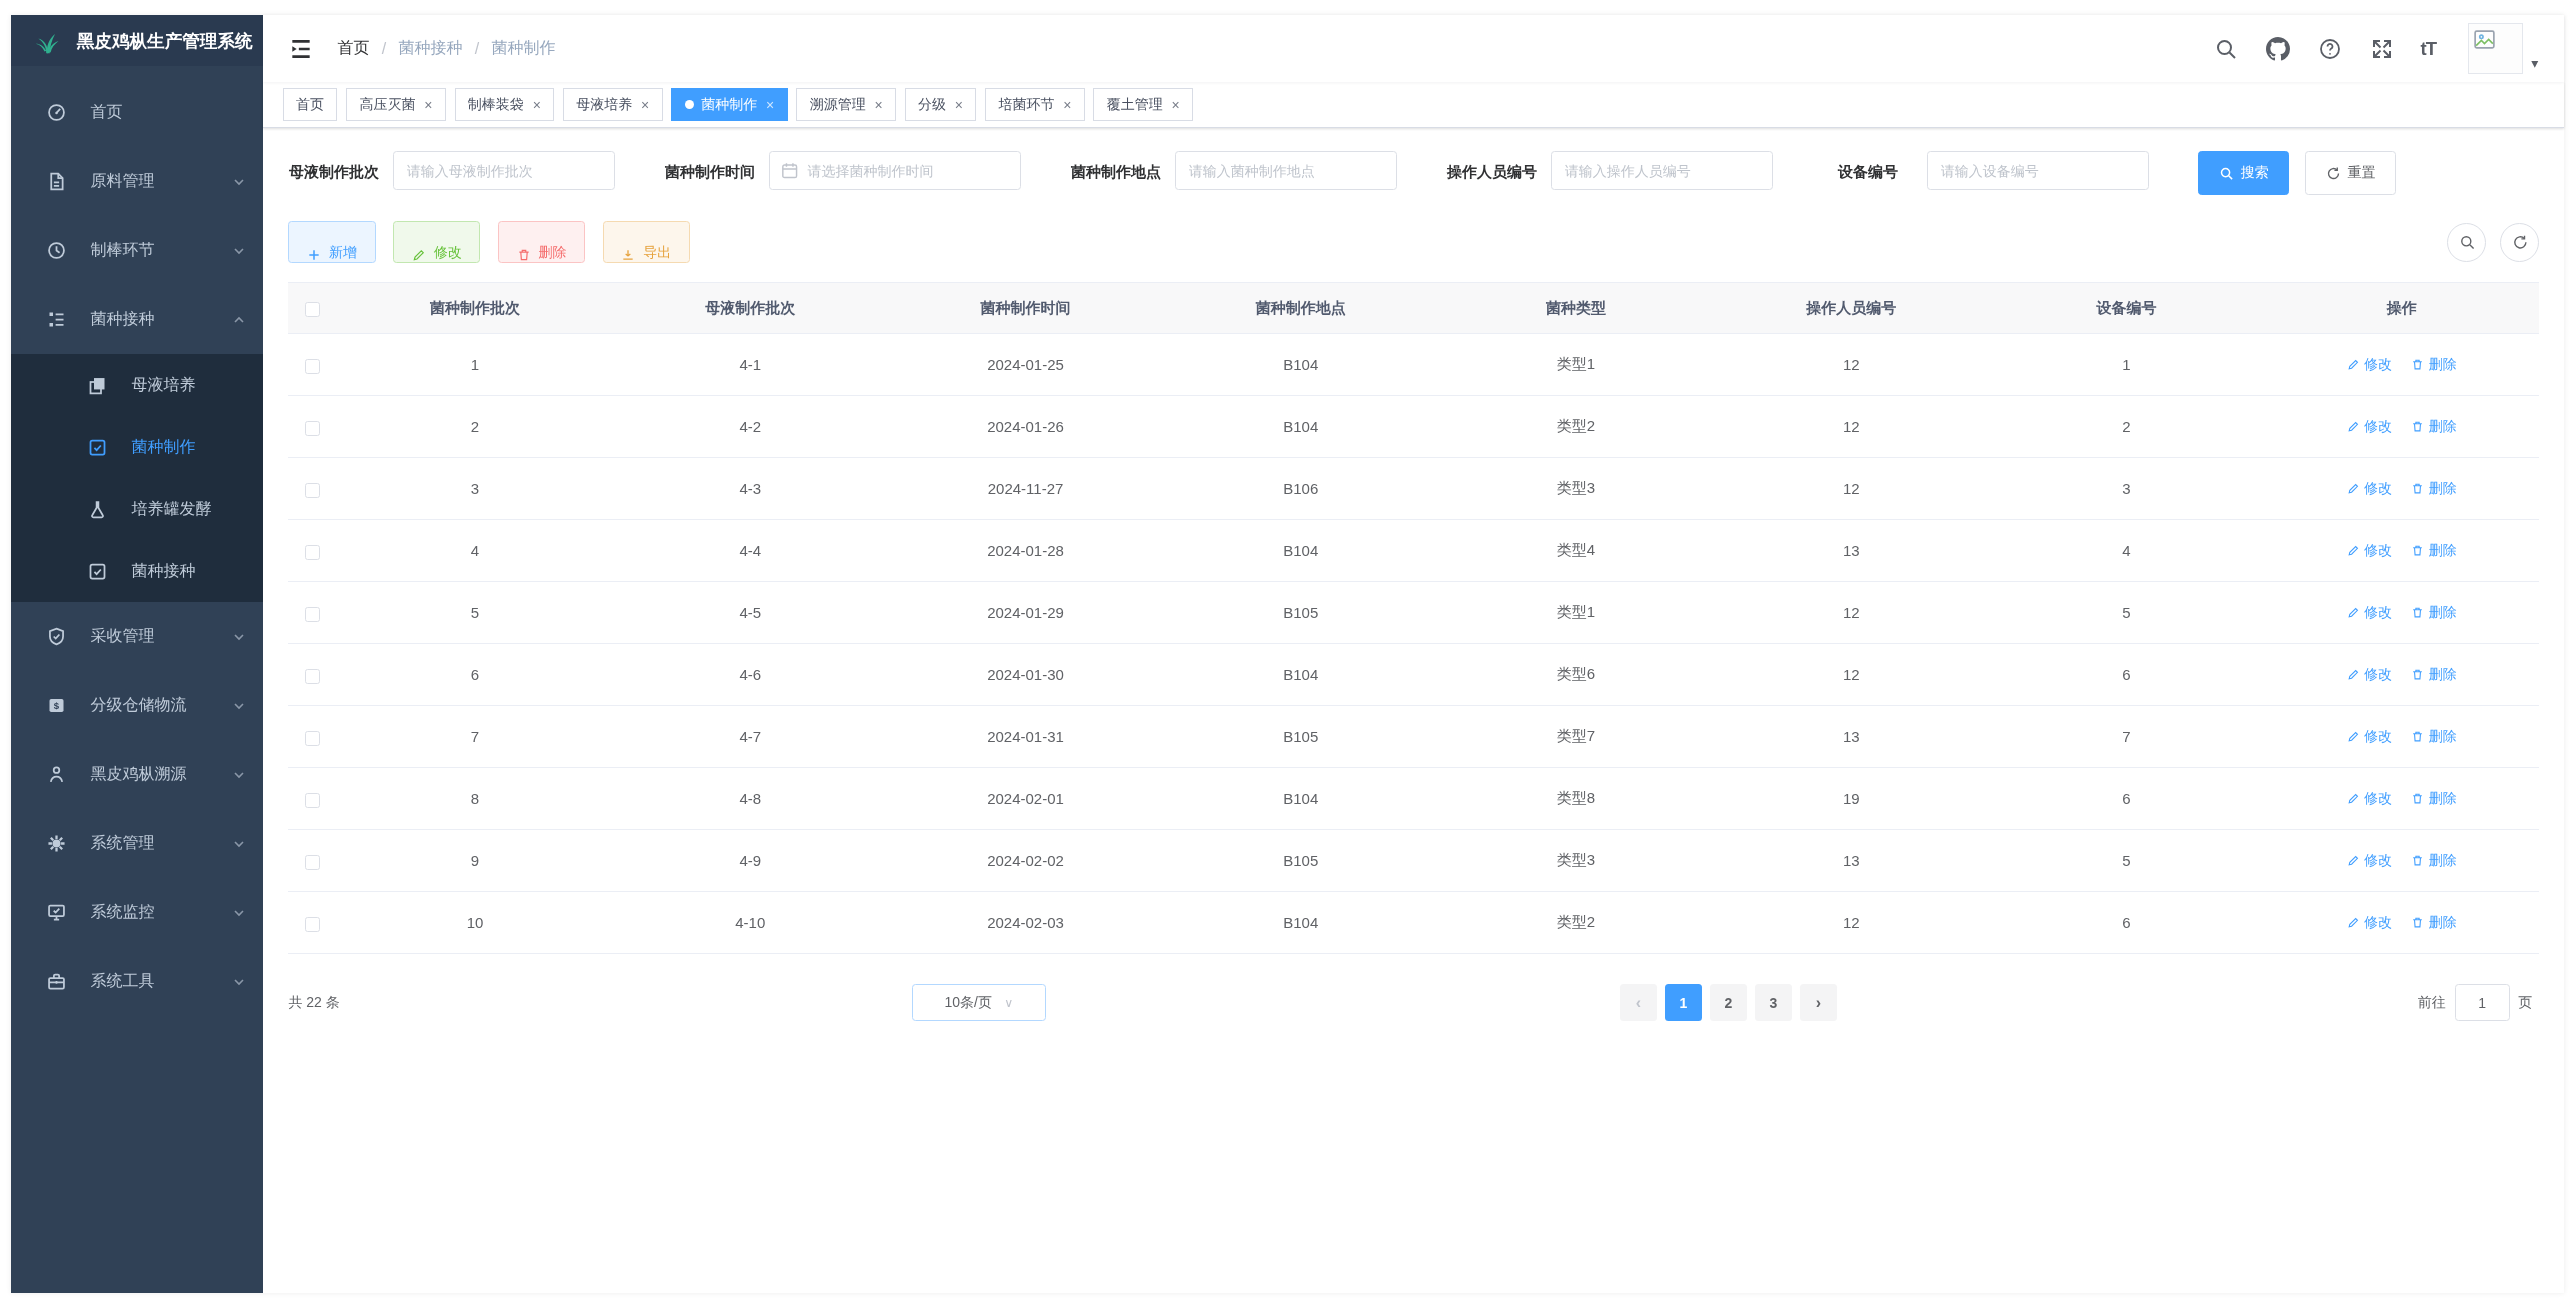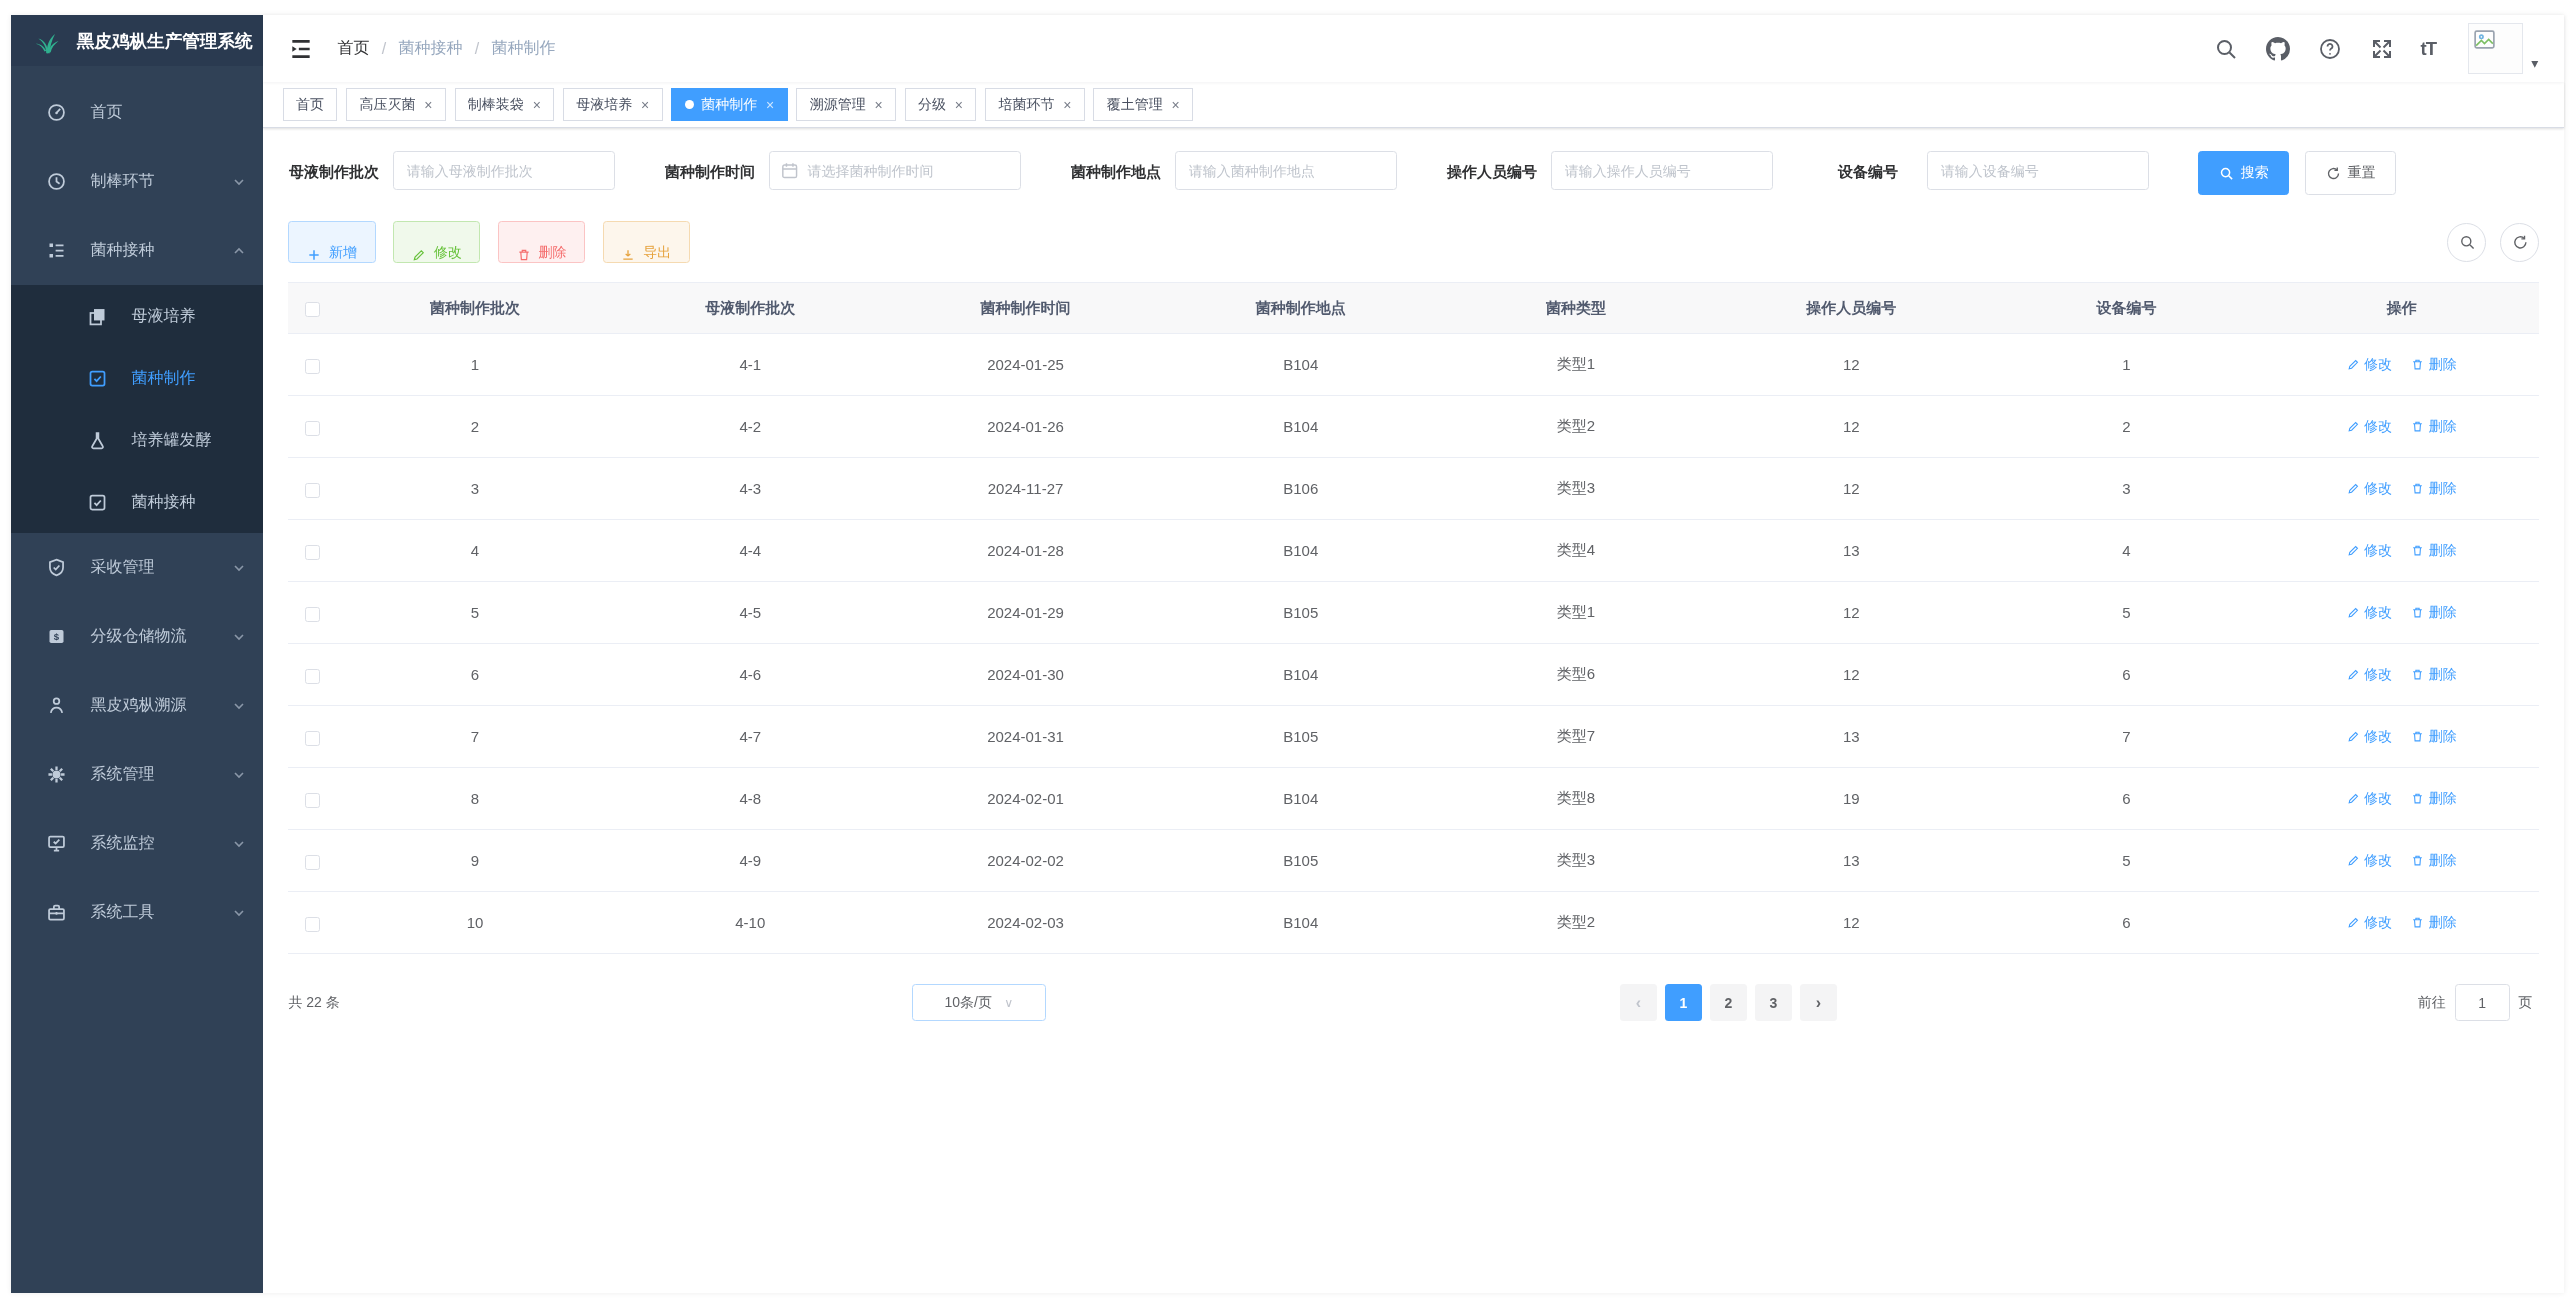--- a/index.html
+++ b/index.html
@@ -139,20 +139,34 @@
             <svg viewBox="0 0 24 24" fill="none" stroke="currentColor" stroke-width="2">
               <circle cx="12" cy="12" r="8.5"></circle>
               <path d="M12 12.5l4.2-4.7"></path>
               <circle cx="12" cy="12.5" r="1.4" fill="currentColor" stroke="none"></circle>
             </svg>
           </span>
     <span class="menu-label">首页</span>
 
   </div>
 
+  <div class="menu-item">
+    <span class="menu-icon">
+            <svg viewBox="0 0 24 24" fill="none" stroke="currentColor" stroke-width="2">
+              <path d="M6 3h8l5 5v13H6z"></path>
+              <path d="M14 3v5h5M9 13h6M9 17h6"></path>
+            </svg>
+          </span>
+    <span class="menu-label">原料管理</span>
+    <span class="menu-arrow">
+      <svg viewBox="0 0 24 24" fill="none" stroke="currentColor" stroke-width="2.4">
+              <path d="M6 9l6 6 6-6"></path>
+            </svg>
+    </span>
+  </div>
 
   <div class="menu-item">
     <span class="menu-icon">
             <svg viewBox="0 0 24 24" fill="none" stroke="currentColor" stroke-width="2">
               <circle cx="12" cy="12" r="8.5"></circle>
               <path d="M12 7v5l3.5 2.5"></path>
             </svg>
           </span>
     <span class="menu-label">制棒环节</span>
     <span class="menu-arrow">

